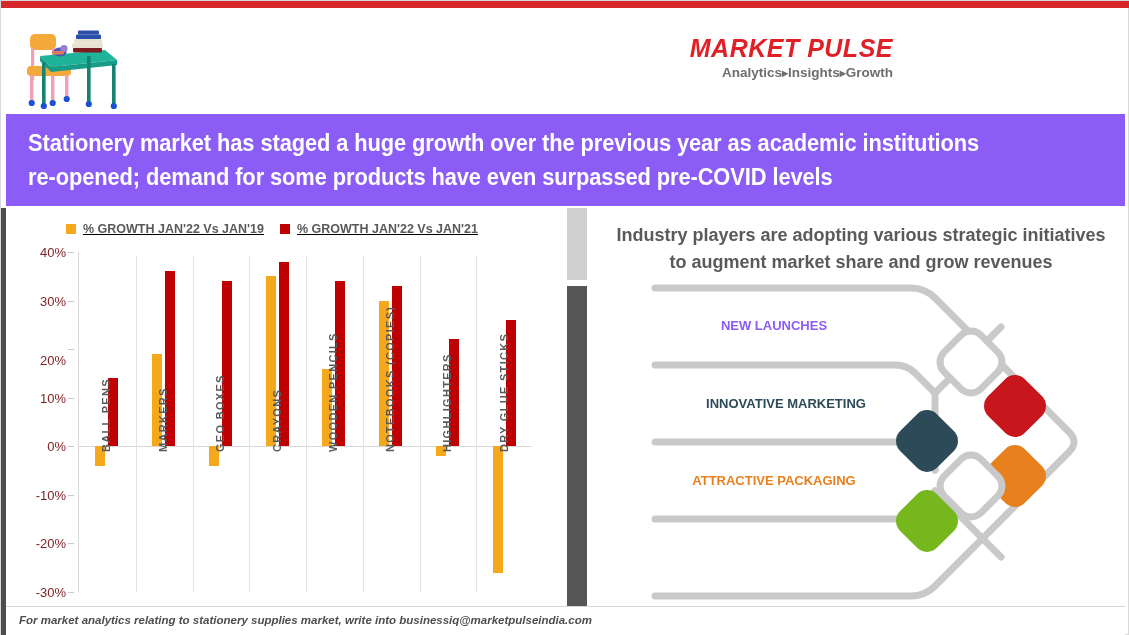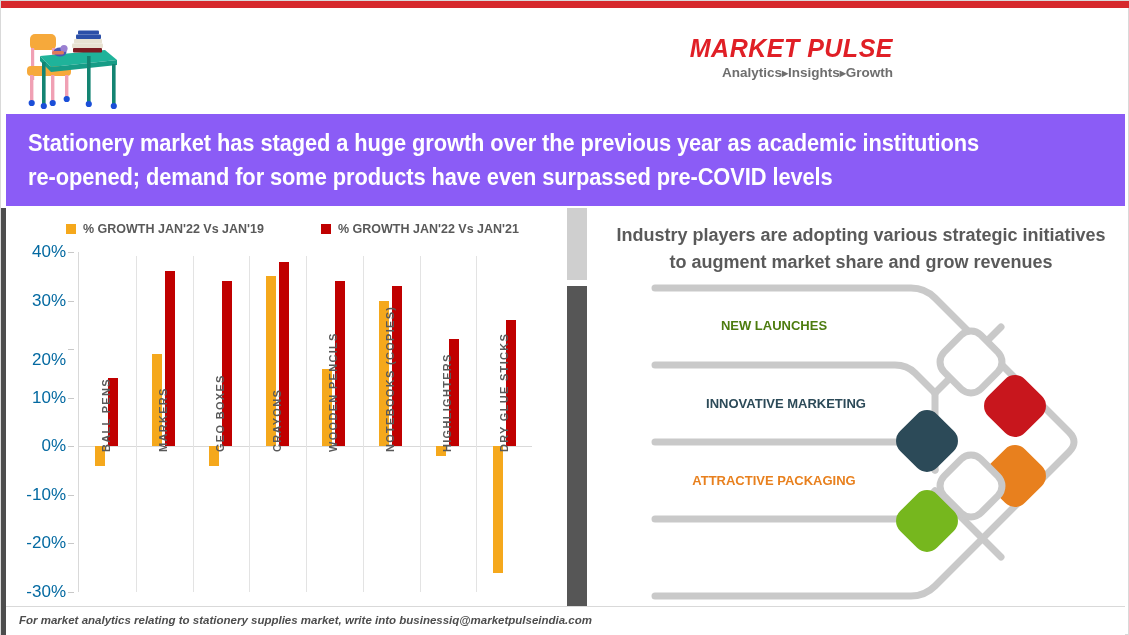--- a/index.html
+++ b/index.html
@@ -73,36 +73,36 @@
   .body-left-spine{
     position:absolute;left:0;top:207px;width:5px;height:398px;background:#4d4d4d;
   }
   
   .chart-panel{
     position:absolute;left:5px;top:207px;width:548px;height:398px;
     background:#ffffff;
   }
   .legend{
     position:absolute;left:60px;top:14px;
-    display:flex;gap:57px;align-items:flex-start;
+    display:flex;gap:16px;align-items:flex-start;text-decoration:underline;
   }
   .legend-item{display:flex;align-items:center;gap:7px;}
   .legend-swatch{width:10px;height:10px;display:inline-block;}
   .legend-label{
     font-size:12.5px;font-weight:bold;color:#595959;white-space:nowrap;
   }
   .plot{
     position:absolute;left:16px;top:44px;width:520px;height:340px;
   }
   .y-axis{
     position:absolute;left:0;top:0;width:52px;height:340px;
   }
   .y-tick{
     position:absolute;right:8px;
-    font-size:17px;color:#0369a1;text-align:center;
+    font-size:13px;color:#7f1d1d;text-align:center;
     transform:translateY(-50%);white-space:nowrap;
   }
   .y-tick-mark{
     position:absolute;right:0;width:6px;height:1px;background:#c8c8c8;
   }
   .plot-area{
     position:absolute;left:56px;top:0;right:10px;height:340px;
     border-left:1px solid #d9d9d9;
   }
   .zero-line{
@@ -326,21 +326,21 @@
 
         <g>
           <rect x="296" y="52" width="52" height="52" rx="14" transform="rotate(45 322 78)" fill="#ffffff" stroke="#c9c9c9" stroke-width="7"></rect>
           <rect x="340" y="96" width="52" height="52" rx="14" transform="rotate(45 366 122)" fill="#c8161d"></rect>
           <rect x="252" y="131" width="52" height="52" rx="14" transform="rotate(45 278 157)" fill="#2c4a58"></rect>
           <rect x="340" y="166" width="52" height="52" rx="14" transform="rotate(45 366 192)" fill="#e8801e"></rect>
           <rect x="296" y="176" width="52" height="52" rx="14" transform="rotate(45 322 202)" fill="#ffffff" stroke="#c9c9c9" stroke-width="7"></rect>
           <rect x="252" y="211" width="52" height="52" rx="14" transform="rotate(45 278 237)" fill="#76b71e"></rect>
         </g>
       </svg>
-      <div class="arrow-label" style="left:0;top:34px;width:250px;color:#4d7c0f;">NEW LAUNCHES</div>
+      <div class="arrow-label" style="left:0;top:34px;width:250px;color:#8b5cf6;">NEW LAUNCHES</div>
       <div class="arrow-label" style="left:12px;top:112px;width:250px;color:#2c4a58;">INNOVATIVE MARKETING</div>
       <div class="arrow-label" style="left:0;top:189px;width:250px;color:#e8801e;">ATTRACTIVE PACKAGING</div>
     </div>
   </div>
 
   <div class="footer-spine"></div>
   <div class="footer">
     <div class="footer-text">For market analytics relating to stationery supplies market, write into businessiq@marketpulseindia.com</div>
   </div>
 

